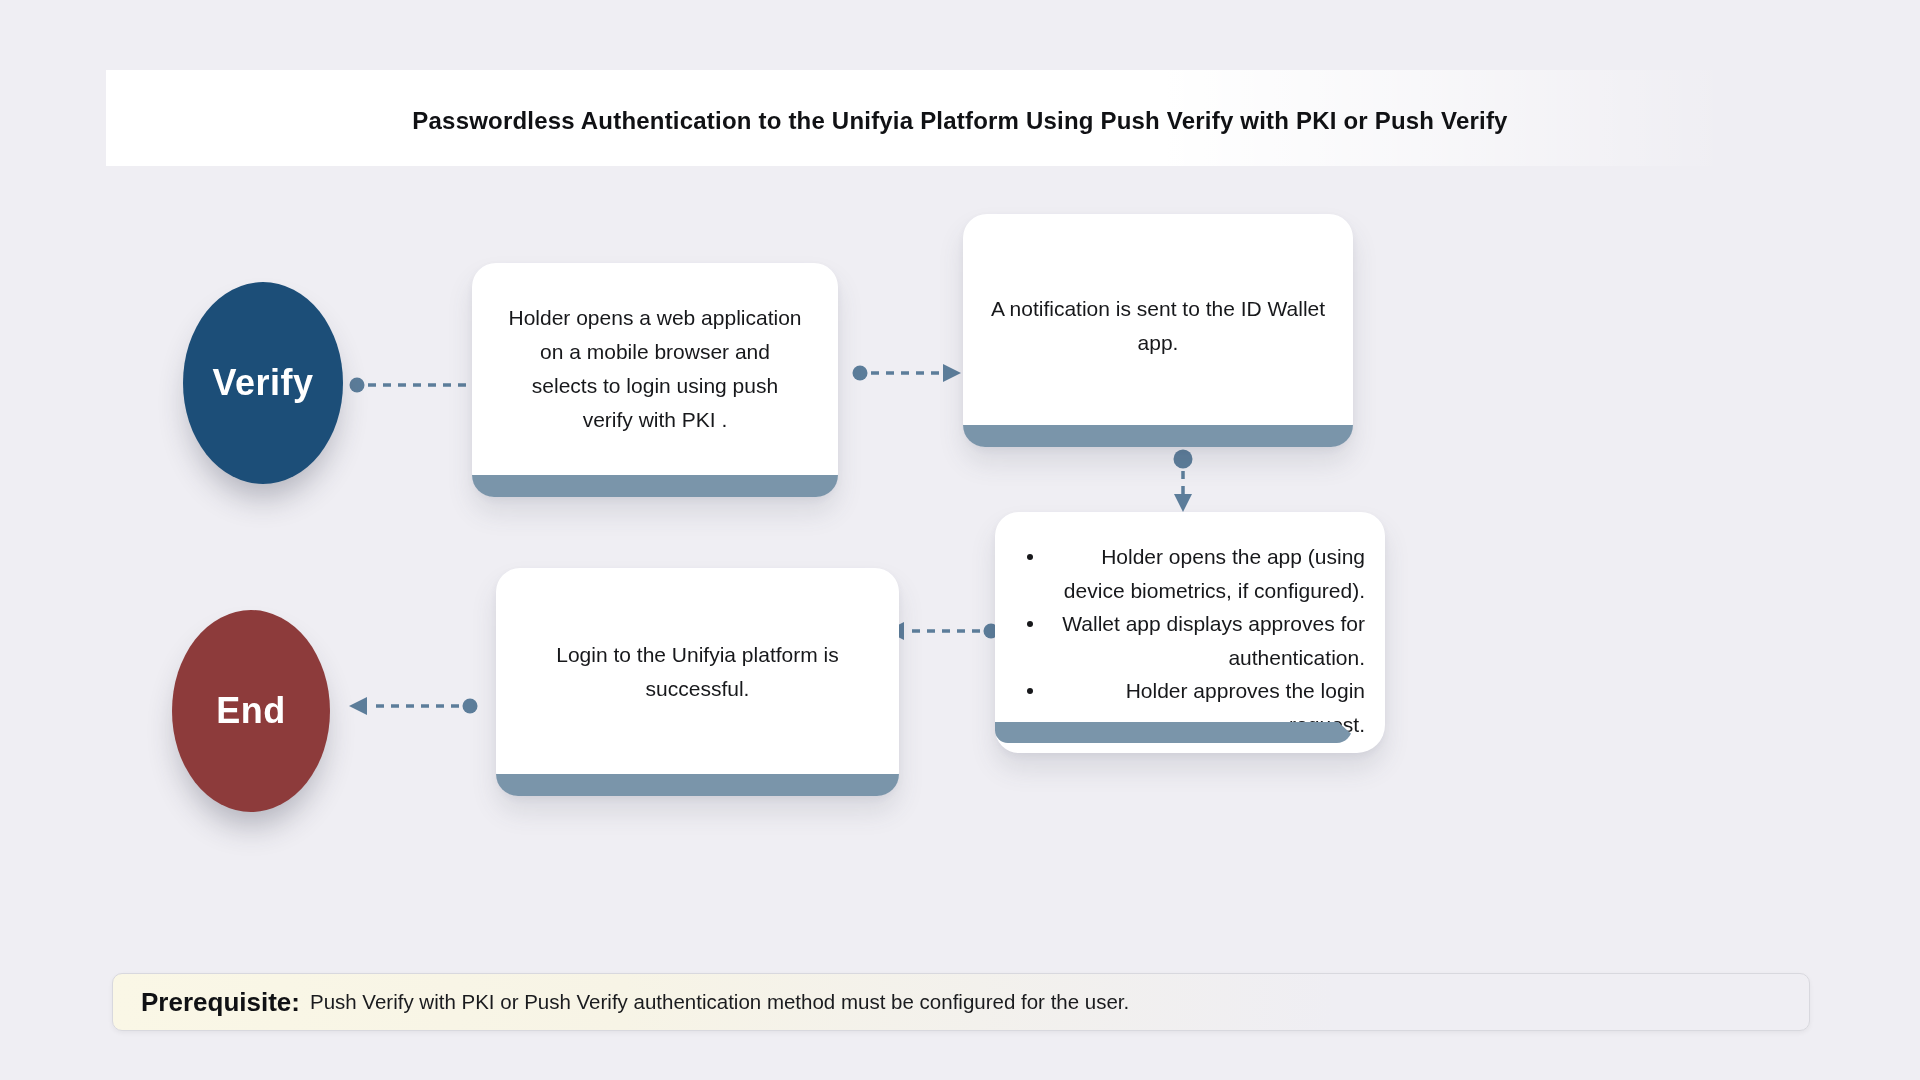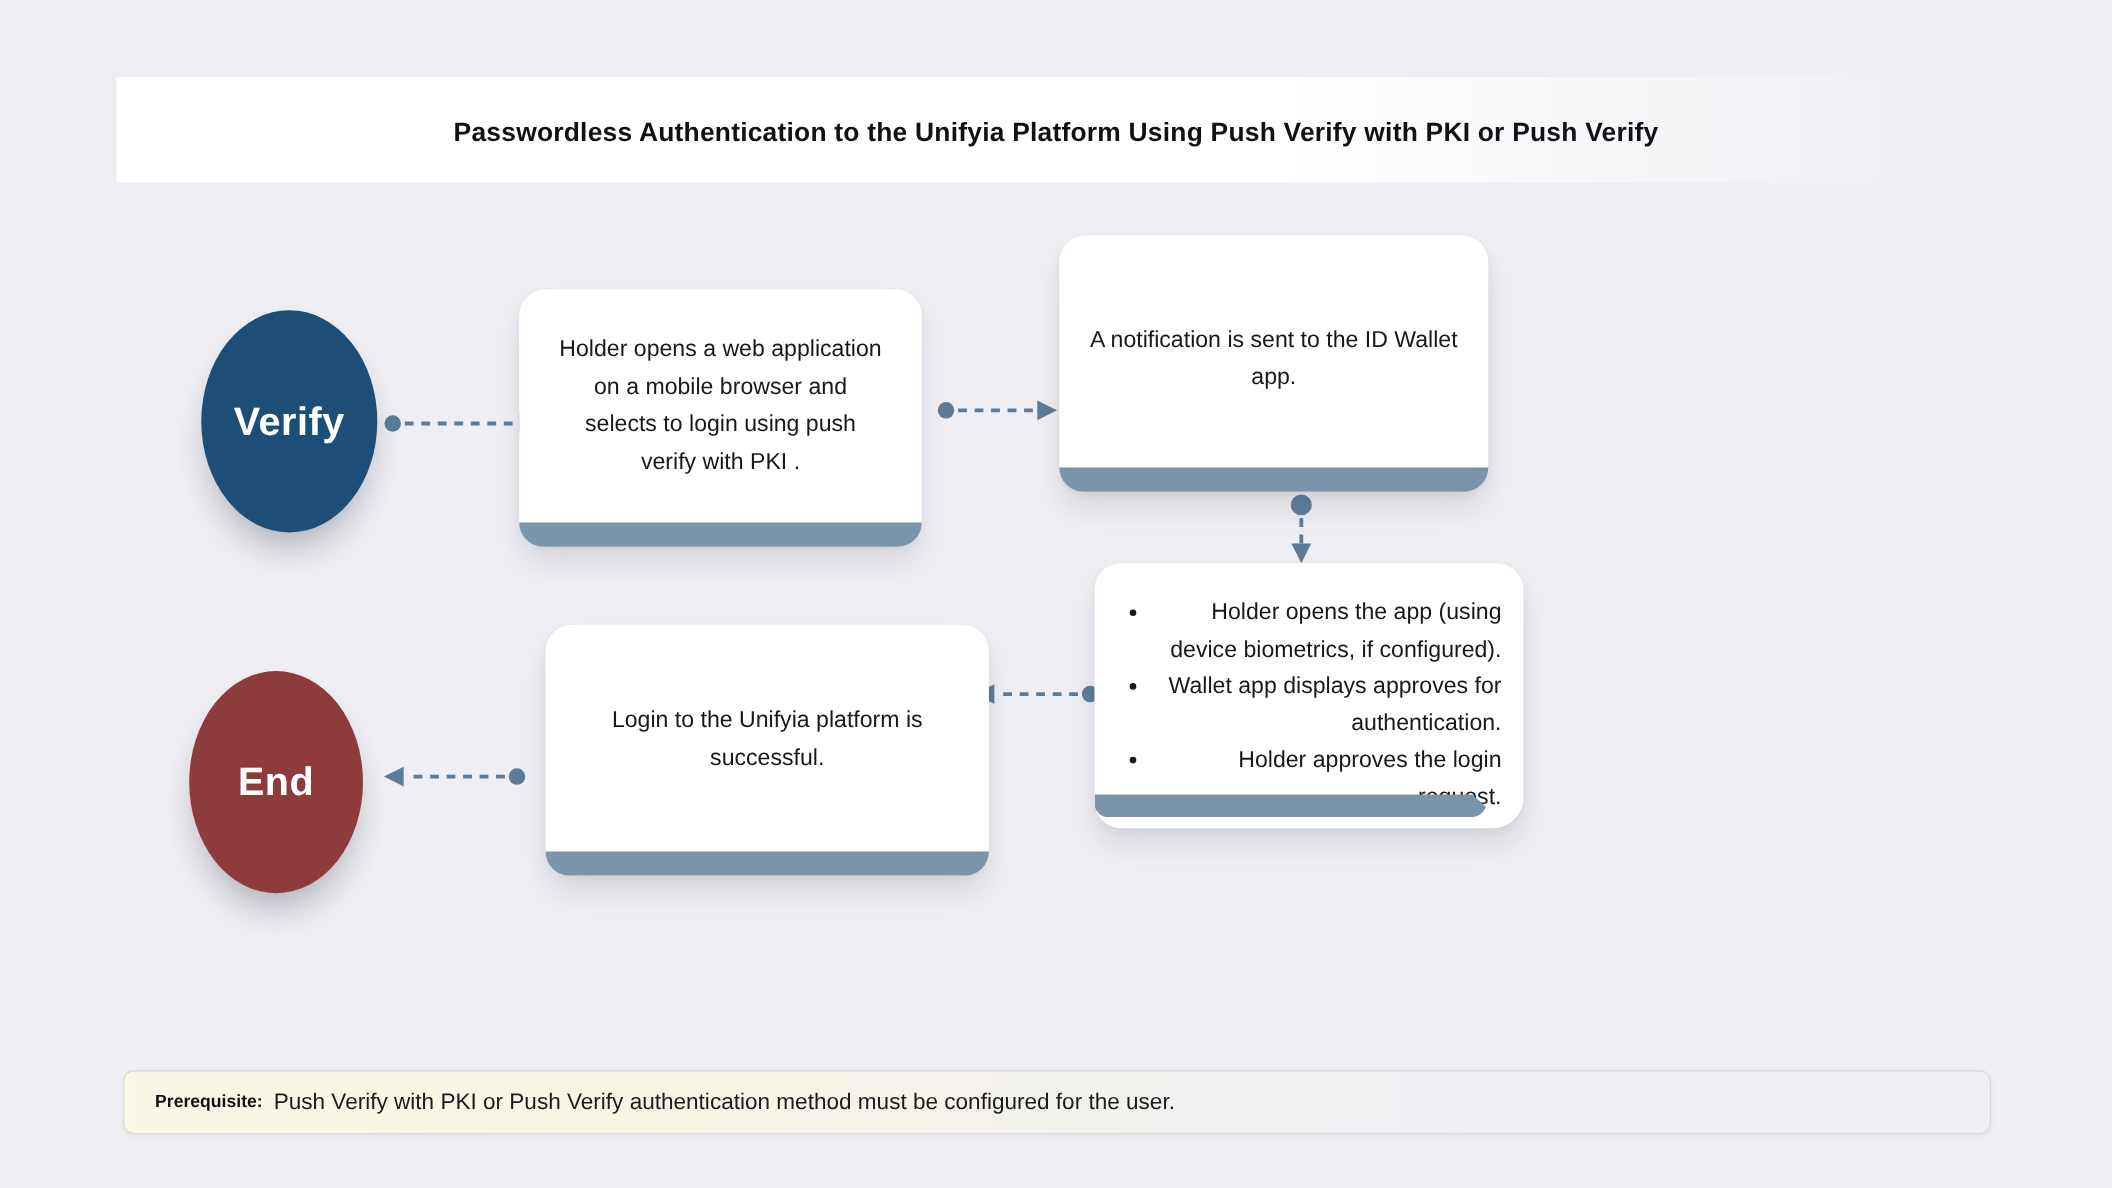--- a/index.html
+++ b/index.html
@@ -74,21 +74,21 @@
   .connectors { position: absolute; left: 0; top: 0; width: 1920px; height: 1080px; pointer-events: none; }
 
   
   .prereq {
     position: absolute; left: 112px; top: 973px; width: 1698px; height: 58px;
     border: 1px solid #D8D8DE; border-radius: 10px;
     background: linear-gradient(to right, #FAF7E6 0%, #F7F4E6 30%, #EFEEF3 72%);
     display: flex; align-items: center; gap: 10px; padding: 0 28px;
     box-shadow: 0 2px 5px rgba(0,0,0,0.05);
   }
-  .prereq-label { font-size: 16px; font-weight: 700; color: #101114; }
+  .prereq-label { font-size: 26px; font-weight: 700; color: #101114; }
   .prereq-text  { font-size: 20.5px; color: #1A1B1E; }
 </style>
 </head>
 <body>
 
 <div class="page">
 
   <div class="header-band">
     <div class="page-title">Passwordless Authentication to the Unifyia Platform Using Push Verify with PKI or Push Verify</div>
   </div>

